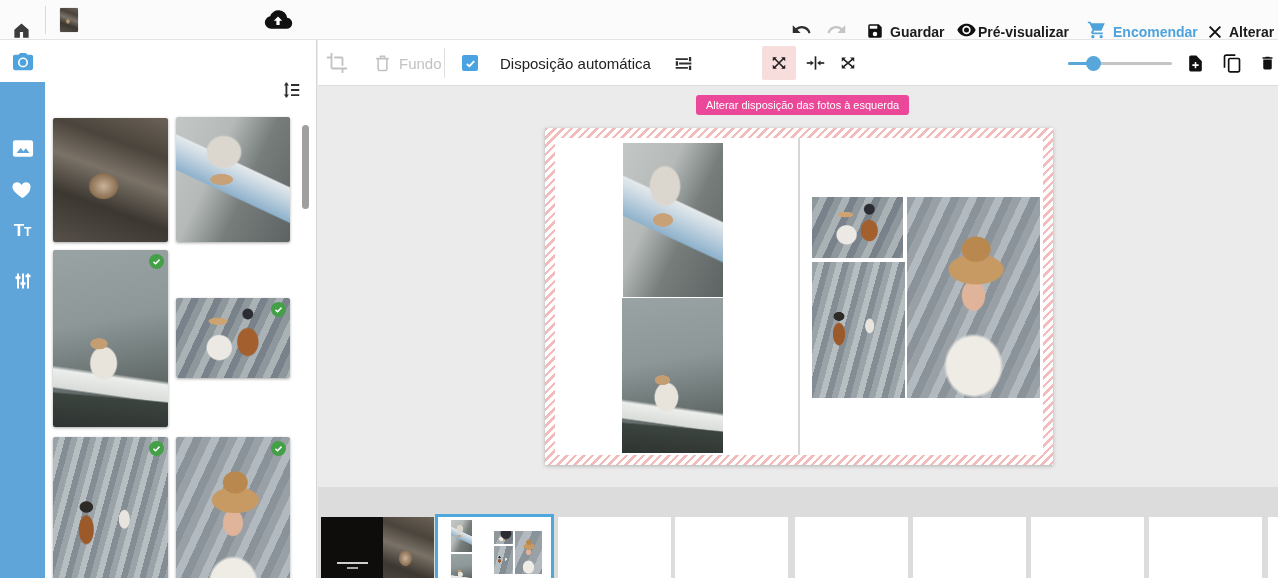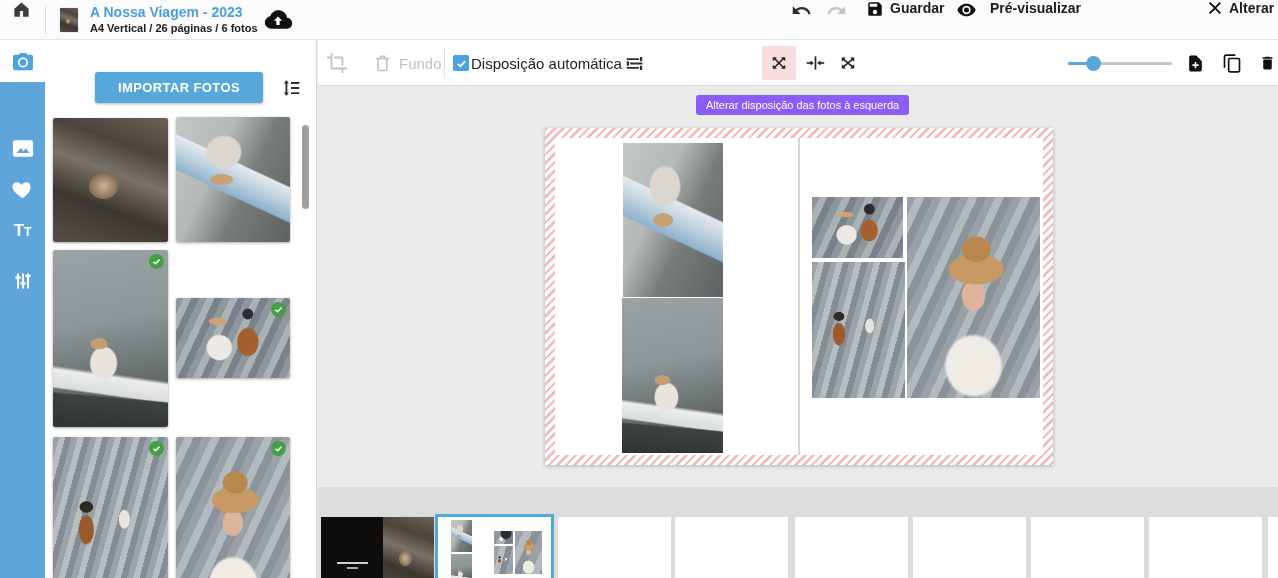--- a/index.html
+++ b/index.html
@@ -2,21 +2,21 @@
 <html><head>
 <meta charset="utf-8">
 <style>
   * { margin:0; padding:0; box-sizing:border-box; }
   html,body { width:1278px; height:578px; overflow:hidden; }
   body { font-family:"Liberation Sans", sans-serif; background:#ebebeb; position:relative; }
 
   
   .topbar { position:absolute; left:0; top:0; width:1278px; height:40px; background:#fbfbfb; border-bottom:1px solid #e4e4e4; z-index:30; }
   .tb-abs { position:absolute; display:flex; align-items:center; gap:6px; height:40px; top:0; }
-  .icon-btn { display:flex; align-items:flex-start; justify-content:center; cursor:pointer; }
+  .icon-btn { display:flex; align-items:flex-end; justify-content:center; cursor:pointer; }
   .tb-label { font-size:14px; font-weight:700; color:#1b1b1b; }
   .tb-divider { position:absolute; left:45px; top:6px; width:1px; height:28px; background:#d9d9d9; }
   .cover-mini { position:absolute; left:60px; top:8px; width:18px; height:24px; border-radius:1px; box-shadow:0 0 1px rgba(0,0,0,.5); }
   .tb-titles { position:absolute; left:90px; top:4px; line-height:1.25; }
   .tb-title { font-size:14px; font-weight:700; color:#4a9fd8; }
   .tb-subtitle { font-size:11px; font-weight:700; color:#1c1c1c; }
   .logo { position:absolute; left:459px; top:2px; width:170px; text-align:center; font-size:27px; font-weight:600; color:#72aedf; letter-spacing:.5px; }
 
   
   .sidebar { position:absolute; left:0; top:40px; width:45px; height:538px; background:#fff; z-index:20; }
@@ -46,21 +46,21 @@
   .t-label.gray { color:#c2c2c2; }
   .t-label.dark { color:#212121; }
   .checkbox { width:16px; height:16px; background:#4aa3e0; border-radius:2px; display:flex; align-items:center; justify-content:center; cursor:pointer; }
   .hl-box { position:absolute; left:444px; top:6px; width:34px; height:34px; background:#f7dedd; border-radius:2px; display:flex; align-items:center; justify-content:center; cursor:pointer; color:#222; }
   .slider { position:absolute; left:750px; top:14px; width:104px; height:18px; cursor:pointer; }
   .slider .track { position:absolute; left:0; top:8px; width:104px; height:3px; background:#c4c4c4; border-radius:2px; }
   .slider .fill { position:absolute; left:0; top:8px; width:25px; height:3px; background:#57a7db; border-radius:2px; }
   .slider .thumb { position:absolute; left:18px; top:2px; width:15px; height:15px; border-radius:50%; background:#57a7db; }
 
   
-  .tooltip { position:absolute; left:696px; top:95px; background:#8b5cf6; color:#fff; font-size:11px; padding:4px 10px; border-radius:3px; z-index:25; white-space:nowrap; }
+  .tooltip { position:absolute; left:696px; top:95px; background:#ec4899; color:#fff; font-size:11px; padding:4px 10px; border-radius:3px; z-index:25; white-space:nowrap; }
 
   
   .spread { position:absolute; left:545px; top:128px; width:508px; height:337px; padding:10px;
             background:repeating-linear-gradient(135deg,#f2bcbc 0px,#f2bcbc 2.5px,#ffffff 2.5px,#ffffff 6px);
             box-shadow:0 1px 4px rgba(0,0,0,.25); z-index:5; }
   .spread-inner { position:relative; width:488px; height:317px; background:#fff; }
   .fold { position:absolute; left:243px; top:0; width:2px; height:317px; background:linear-gradient(90deg,#e3e3e3,#c9c9c9,#e3e3e3); }
   .spread-photo { position:absolute; cursor:pointer; }
 
   
@@ -113,24 +113,20 @@
 <body>
 
 <div class="topbar">
   <div class="tb-abs icon-btn" style="left:12px;">
     <svg width="19" height="19" viewBox="0 0 24 24" fill="#3c3c3c">
         <path d="M3 11 L12 3 L21 11 V21 H14 V14 H10 V21 H3 Z"></path>
       </svg>
   </div>
   <div class="tb-divider"></div>
   <div class="cover-mini ph-canyon"></div>
-  <div class="tb-titles">
-    <div class="tb-title">A Nossa Viagem - 2023</div>
-    <div class="tb-subtitle">A4 Vertical / 26 páginas / 6 fotos</div>
-  </div>
   <div class="tb-abs" style="left:263px;">
     <svg width="30" height="26" viewBox="0 0 24 20">
       <path fill="#111" d="M6.5 17a5 5 0 0 1-.8-9.94A7 7 0 0 1 19.3 8.2 4.3 4.3 0 0 1 18.6 17z"></path>
       <path fill="#fff" d="M12 7.2l3.4 3.4h-2.1v3.4h-2.6v-3.4H8.6z"></path>
     </svg>
   </div>
 
   <div class="tb-abs icon-btn" style="left:791px;">
     <svg width="21" height="21" viewBox="0 0 24 24" fill="#2e2e2e">
         <path d="M12.5 8c-2.6 0-5 1-6.9 2.6L2 7v9h9l-3.6-3.6A8 8 0 0 1 20 16.5l2.3-.8A10.5 10.5 0 0 0 12.5 8z"></path>
@@ -142,27 +138,33 @@
       </svg>
   </div>
 
   <div class="tb-abs icon-btn" style="left:866px;">
     <svg width="18" height="18" viewBox="0 0 24 24" fill="#111">
         <path d="M17 3H5a2 2 0 0 0-2 2v14a2 2 0 0 0 2 2h14a2 2 0 0 0 2-2V7l-4-4zM12 19a3 3 0 1 1 0-6 3 3 0 0 1 0 6zm3-10H5V5h10v4z"></path>
       </svg>
     <span class="tb-label">Guardar</span>
   </div>
 
-  <div class="tb-abs icon-btn" style="left:955px; gap:12px;">
+  <div class="tb-abs icon-btn" style="left:955px; gap:0;">
     <svg width="23" height="20" viewBox="0 0 24 24" fill="#111">
         <path d="M12 4.5C7 4.5 2.7 7.6 1 12c1.7 4.4 6 7.5 11 7.5s9.3-3.1 11-7.5c-1.7-4.4-6-7.5-11-7.5zm0 12.5a5 5 0 1 1 0-10 5 5 0 0 1 0 10zm0-8a3 3 0 1 0 0 6 3 3 0 0 0 0-6z"></path>
       </svg>
     <span class="tb-label">Pré-visualizar</span>
   </div>
 
+  <div class="tb-abs icon-btn blue" style="left:1087px;">
+    <svg width="20" height="20" viewBox="0 0 24 24" fill="#4fa3dc">
+        <path d="M7 18a2 2 0 1 0 0 4 2 2 0 0 0 0-4zM1 2v2h2l3.6 7.6-1.4 2.4A2 2 0 0 0 7 17h12v-2H7.4l1.1-2h7.4a2 2 0 0 0 1.8-1.1L21.3 4H5.2L4.3 2H1zm16 16a2 2 0 1 0 0 4 2 2 0 0 0 0-4z"></path>
+      </svg>
+    <span class="tb-label" style="color:#4fa3dc;">Encomendar</span>
+  </div>
 
   <div class="tb-abs icon-btn" style="left:1207px;">
     <svg width="16" height="16" viewBox="0 0 24 24" stroke="#111" stroke-width="3">
         <path d="M4 4 L20 20 M20 4 L4 20" fill="none"></path>
       </svg>
     <span class="tb-label">Alterar</span>
   </div>
 </div>
 
 <div class="sidebar">
@@ -192,21 +194,20 @@
   </div>
   <div class="side-item" style="top:221px;">
     <svg width="20" height="20" viewBox="0 0 24 24" stroke="#fff" stroke-width="2.4">
       <path d="M6 3v18 M12 3v18 M18 3v18" fill="none"></path>
       <path d="M3 8h6 M9 15h6 M15 6h6" fill="none" stroke-width="3.2"></path>
     </svg>
   </div>
 </div>
 
 <div class="panel">
-  <button class="import-btn">IMPORTAR FOTOS</button>
   <div class="sort-btn icon-btn">
     <svg width="22" height="22" viewBox="0 0 24 24">
       <path d="M7 4v16" stroke="#2e2e2e" stroke-width="2" fill="none"></path>
       <path d="M4.2 7 7 3.8 9.8 7z" fill="#2e2e2e"></path>
       <path d="M4.2 17 7 20.2 9.8 17z" fill="#2e2e2e"></path>
       <path d="M12 6.5h9 M12 12h9 M12 17.5h9" stroke="#2e2e2e" stroke-width="2" fill="none"></path>
     </svg>
   </div>
 
   <div class="pthumb ph-canyon" style="left:8px; top:78px; width:115px; height:124px;"></div>
@@ -250,21 +251,21 @@
       </svg>
   </div>
   <div class="t-abs icon-btn" style="left:55px;">
     <svg width="19" height="20" viewBox="0 0 24 24" stroke="#c2c2c2" stroke-width="2" fill="none">
       <path d="M4 6.5h16 M9.5 6V3.5h5V6 M6.5 6.5V20a1.5 1.5 0 0 0 1.5 1.5h8a1.5 1.5 0 0 0 1.5-1.5V6.5"></path>
     </svg>
     <span class="t-label gray">Fundo</span>
   </div>
   <div class="t-divider"></div>
 
-  <div class="t-abs" style="left:135px; gap:2px;">
+  <div class="t-abs" style="left:144px; gap:22px;">
     <div class="checkbox">
       <svg width="11" height="11" viewBox="0 0 12 12">
           <path d="M2 6.5 L4.8 9 L10 3.5" stroke="#fff" stroke-width="2" fill="none"></path>
         </svg>
     </div>
     <span class="t-label dark">Disposição automática</span>
     <svg width="21" height="21" viewBox="0 0 24 24" stroke="#2e2e2e" stroke-width="2.2" style="cursor:pointer;">
       <path d="M3 6h18 M3 12h18 M3 18h18" fill="none" stroke="none"></path>
       <path d="M3 7h14 M7 12h14 M3 17h14" fill="none"></path>
       <path d="M19.5 4.5v5 M4.5 9.5v5 M19.5 14.5v5" fill="none" stroke-width="2.6"></path>

